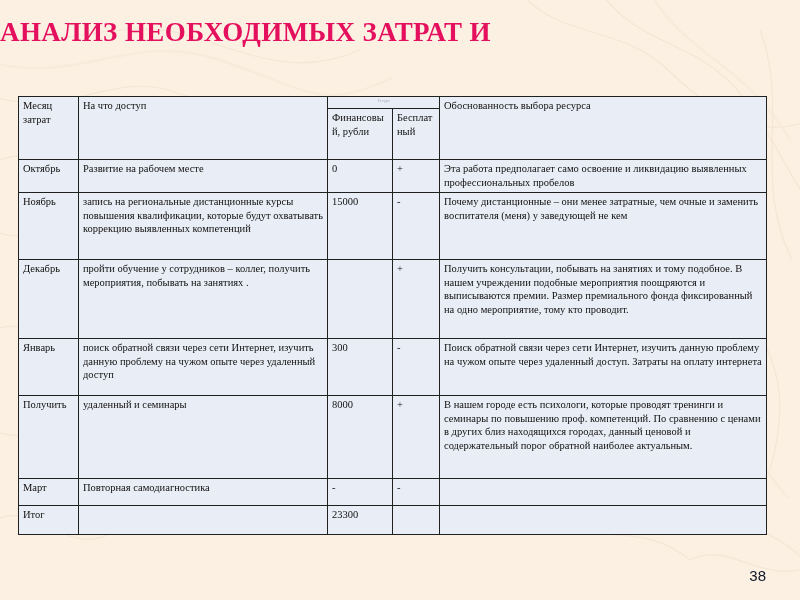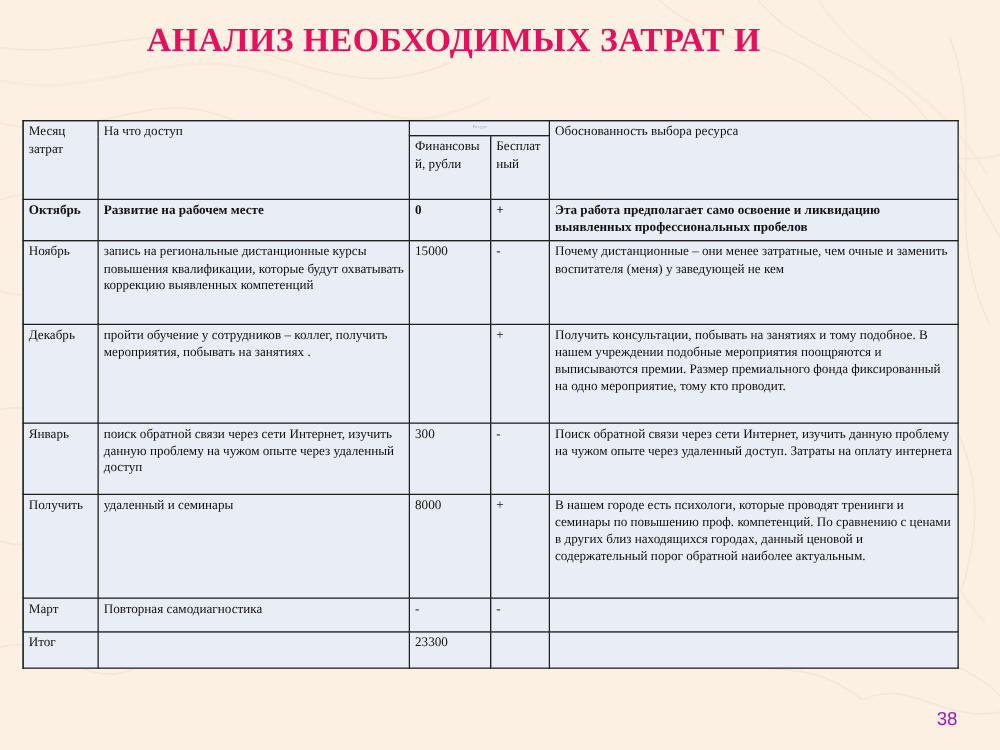--- a/index.html
+++ b/index.html
@@ -32,21 +32,20 @@
     height: 600px;
     opacity: .55;
   }
 
   
   #title-block {
     position: absolute;
     left: 0;
     top: 14px;
     width: 726px;
-    text-align: center;
     z-index: 3;
   }
   #title-block .tline {
     display: block;
     font-family: "Liberation Serif", "DejaVu Serif", serif;
     font-weight: bold;
     font-size: 27px;
     letter-spacing: .4px;
     line-height: 36px;
     color: #e4105e;
@@ -58,21 +57,21 @@
     position: absolute;
     left: 18px;
     top: 96px;
     width: 748px;
     z-index: 3;
   }
   table.cost-table {
     border-collapse: collapse;
     width: 748px;
     table-layout: fixed;
-    background: #14532d;
+    background: #14b8a6;
   }
   table.cost-table td, table.cost-table th {
     border: 1px solid #202020;
     background: #e9edf5;
     vertical-align: top;
     padding: 2px 3px 2px 4px;
     font-size: 10.5px;
     line-height: 13.5px;
     font-weight: normal;
     color: #111;
@@ -100,35 +99,35 @@
   }
   td.res-head-cell { padding: 0 2px; height: 7px; border-bottom: 1px solid #202020; }
   .justify  { text-align: justify; text-justify: inter-word; }
   .center   { text-align: center; }
   .h-what   { vertical-align: top; }
   .month-cell { vertical-align: top; }
   .pad-top-mid { padding-top: 12px; }
 
   
   tr.r-head   td { height: 46px; }
-  tr.r-oct    td { height: 28px; font-weight: bold; }
+  tr.r-oct    td { height: 28px; }
   tr.r-nov    td { height: 62px; }
   tr.r-dec    td { height: 74px; }
   tr.r-jan    td { height: 52px; }
   tr.r-feb    td { height: 78px; }
   tr.r-mar    td { height: 22px; }
   tr.r-total  td { height: 24px; }
 
   
   #page-number {
     position: absolute;
     right: 34px;
     bottom: 16px;
     font-size: 15px;
-    color: #a21caf;
+    color: #0f172a;
     font-family: "Liberation Sans", sans-serif;
     z-index: 4;
   }
 </style>
 </head>
 <body>
 
 <div id="slide-bg">
   <svg viewBox="0 0 800 600" preserveAspectRatio="none">
     <g fill="none" stroke="#ead8c2" stroke-width="1.2" opacity=".75">

